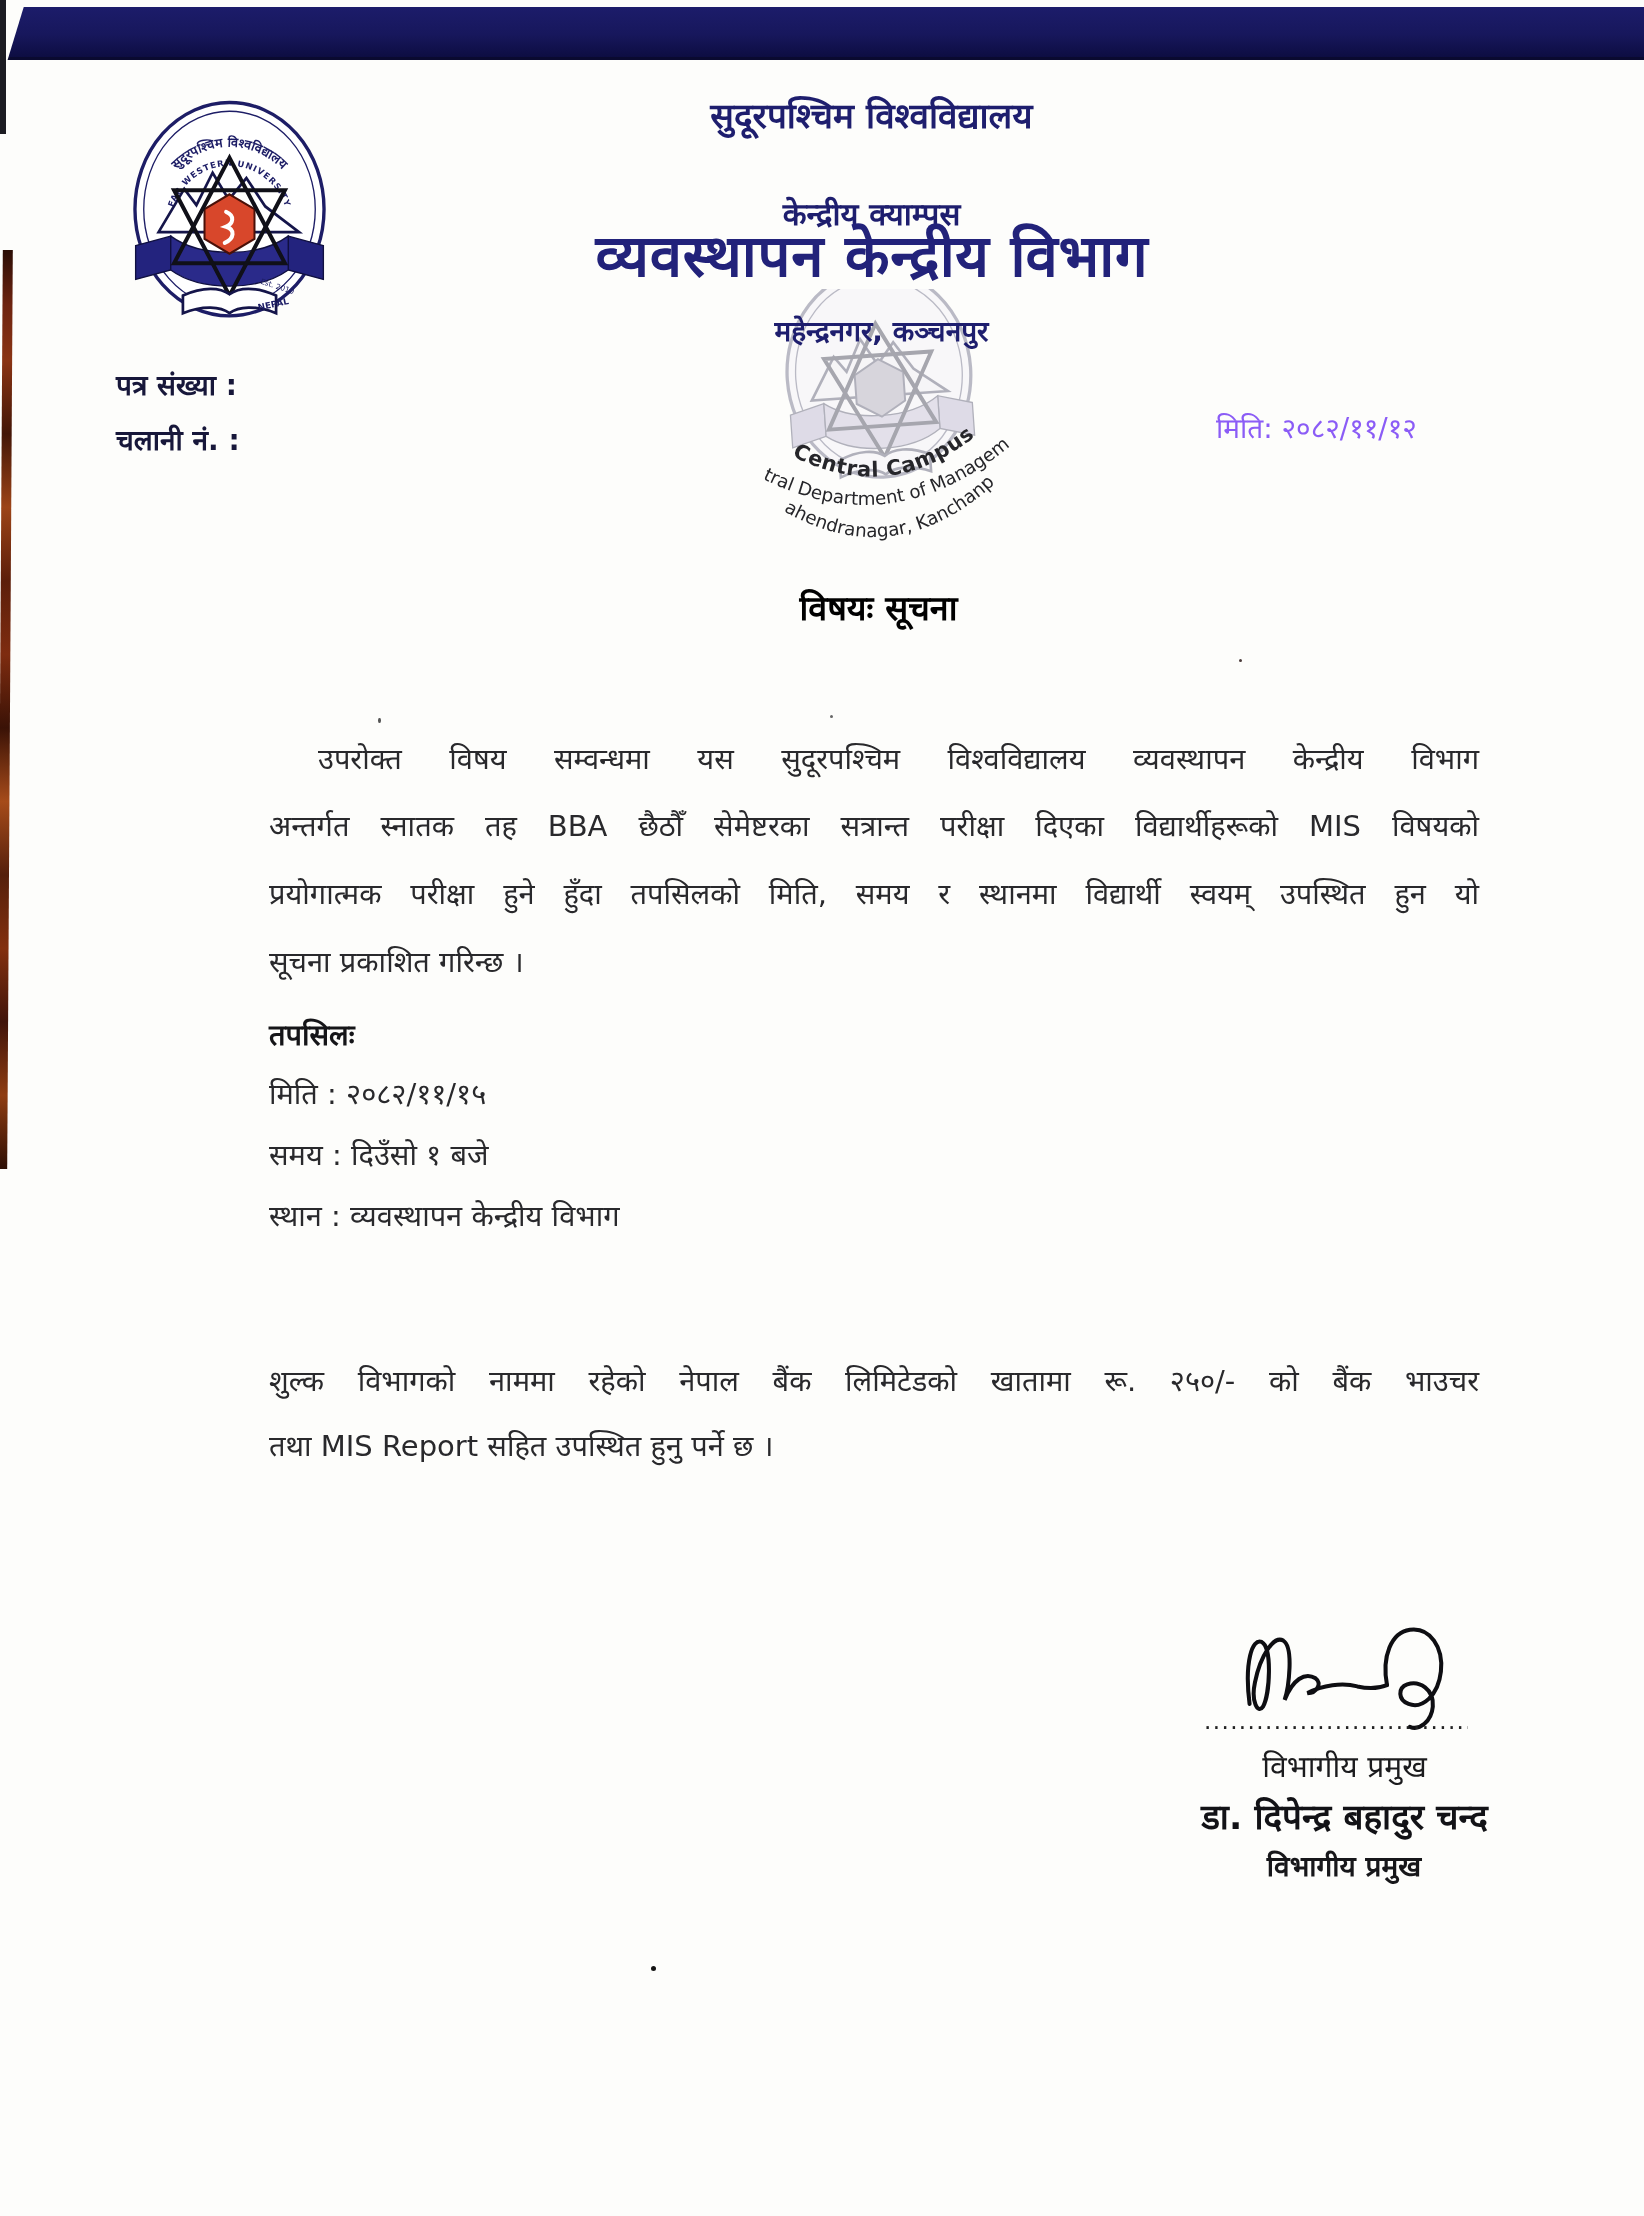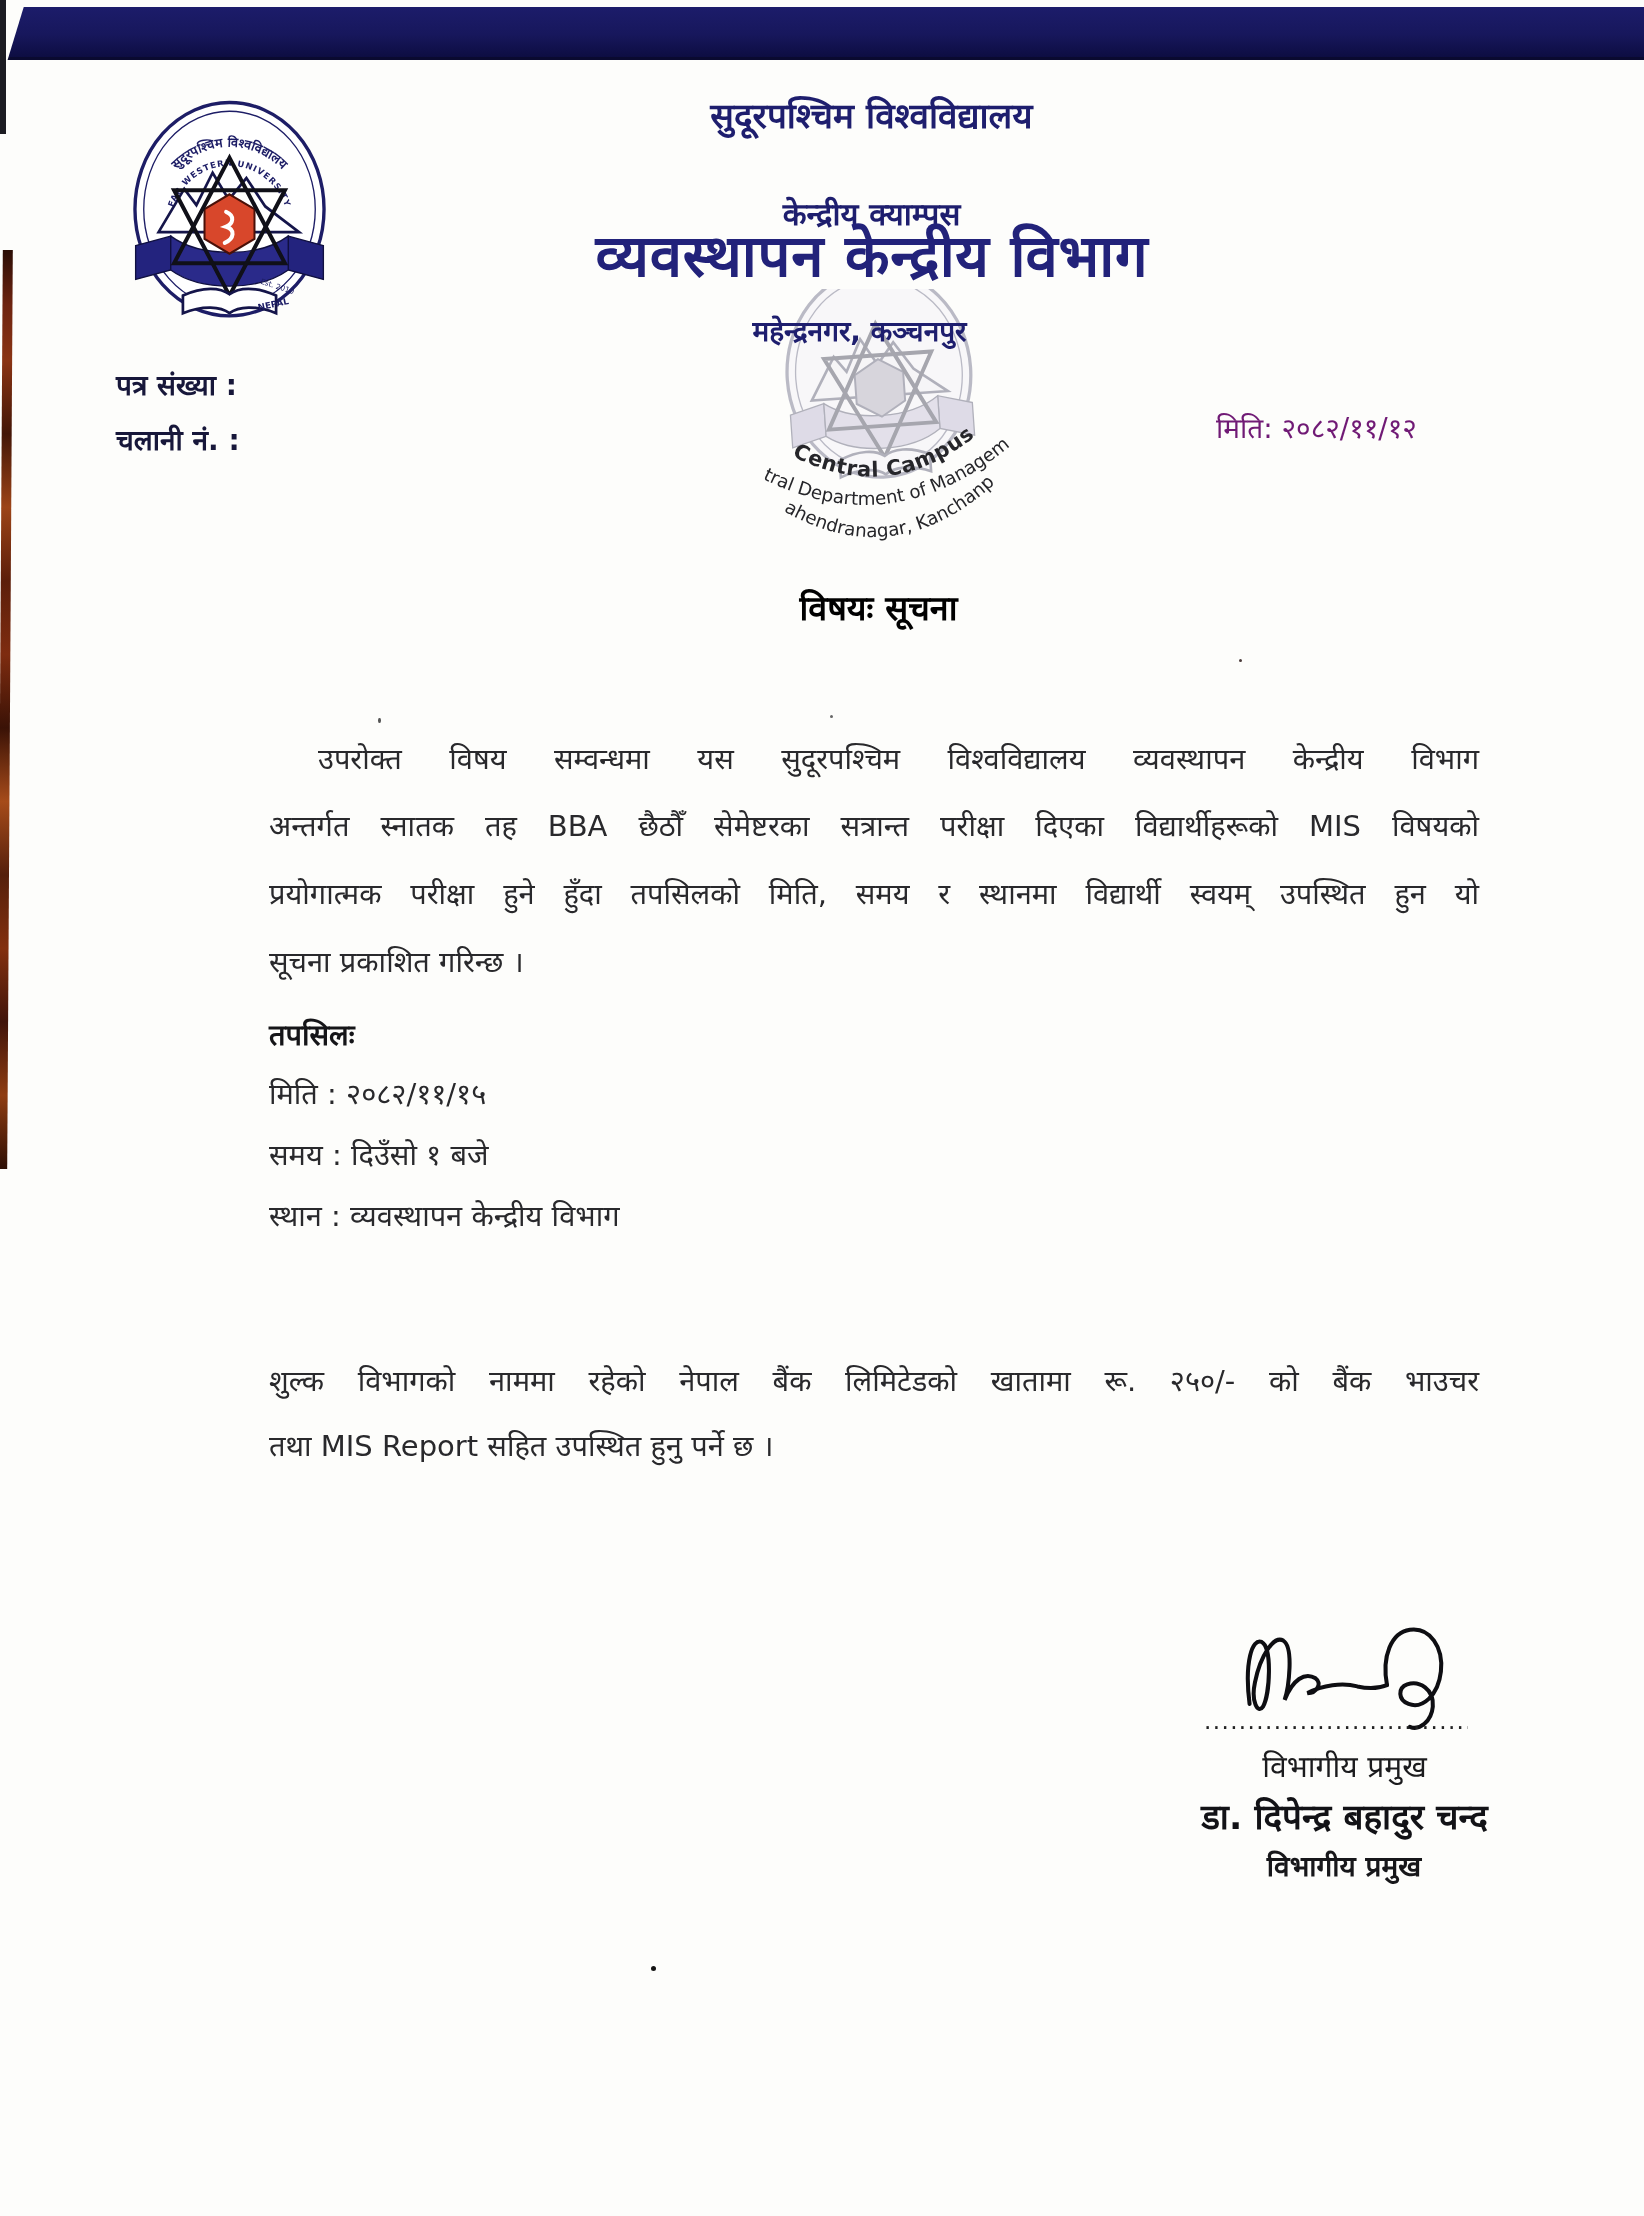--- a/index.html
+++ b/index.html
@@ -16,23 +16,23 @@
   .topbar-notch{left:0;top:5.4px;width:31px;height:57px;background:#fdfdfb;
     -webkit-clip-path:polygon(0 0,78% 0,22% 100%,0 100%);clip-path:polygon(0 0,78% 0,22% 100%,0 100%);}
   .left-sliver{left:0;top:0;width:6px;height:134px;background:#1c1c22;}
   .edge-strip{left:0;top:250px;width:9.5px;height:919px;transform:skewX(-0.35deg);
     background:linear-gradient(180deg,#2b0d05 0%,#6e2410 6%,#8a3414 12%,#431607 20%,
       #9c4418 28%,#5c1e0a 36%,#7e2c10 44%,#3a1206 52%,#a64b1a 60%,#55200c 68%,
       #83300f 76%,#40140a 84%,#8f3d12 92%,#2e0f05 100%);}
   .hdr-univ{left:466px;top:96px;width:811px;font-size:35px;line-height:1.15;}
   .hdr-campus{left:466px;top:168px;width:811px;font-size:31px;margin-top:24px;}
   .hdr-dept{left:399px;top:214px;width:946px;font-size:58px;letter-spacing:0.7px;color:#22227a;font-weight:800;}
-  .hdr-addr{left:454px;top:311px;width:811px;font-size:28px;}
+  .hdr-addr{left:476px;top:311px;width:811px;font-size:28px;}
   .meta-label{left:116px;font-size:28px;font-weight:700;color:#17173a;}
-  .date-line{left:1216px;top:408px;font-size:28px;color:#701a75;font-weight:500;}
+  .date-line{left:1216px;top:408px;font-size:28px;color:#8b5cf6;font-weight:500;}
   .subject{left:473px;top:584px;width:811px;font-size:34px;font-weight:700;color:#000000;}
   .tline{left:269px;width:1210px;font-size:29px;font-weight:500;color:#29292c;box-sizing:border-box;white-space:nowrap;}
   .just{white-space:normal;text-align:justify;-moz-text-align-last:justify;text-align-last:justify;}
   .b{font-weight:700;color:#151518;}
   .sig-dots{left:1204px;top:1708px;width:264px;font-size:23px;letter-spacing:1.4px;color:#222;white-space:nowrap;overflow:hidden;}
   .sig-title-top{left:1142px;top:1745px;width:405px;font-size:30px;font-weight:500;color:#1b1b1d;}
   .sig-name{left:1108px;top:1792px;width:473px;font-size:35px;font-weight:700;color:#121216;}
   .sig-title-bottom{left:1155px;top:1846px;width:378px;font-size:28px;font-weight:700;color:#17171a;}
   .speck{border-radius:50%;background:#141414;}
 </style>

